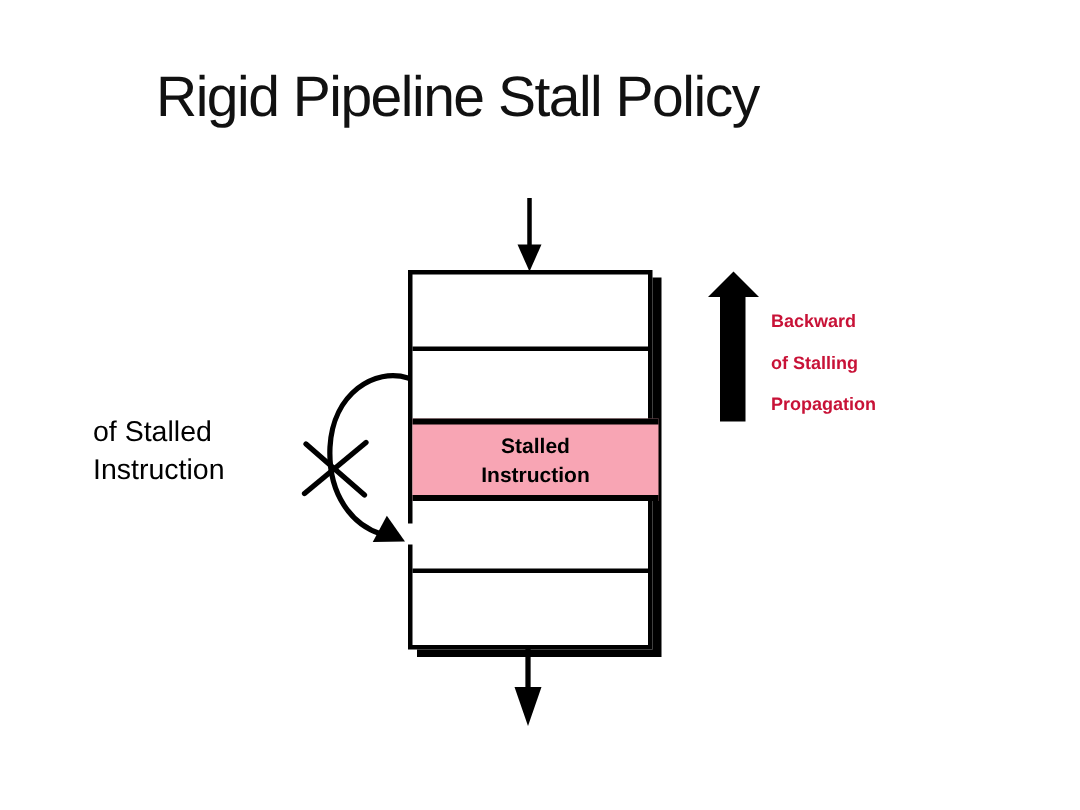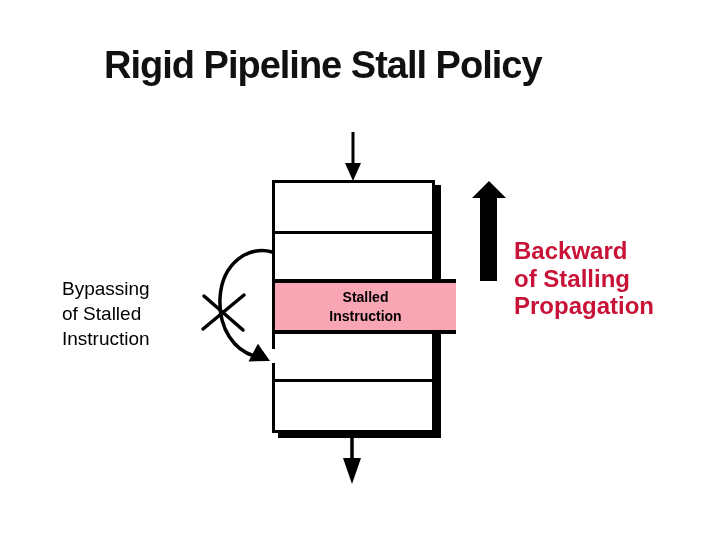--- a/index.html
+++ b/index.html
@@ -9,52 +9,51 @@
     --bg:#FFFFFF;
   }
   *{margin:0;padding:0;box-sizing:border-box;}
   html,body{width:720px;height:540px;background:var(--bg);overflow:hidden;
     font-family:"Liberation Sans", sans-serif;}
   .stage{position:absolute;inset:0;width:720px;height:540px;}
 
   .title{
     position:absolute;left:104px;top:44px;
     font-size:38px;letter-spacing:-1px;color:#111;
-    white-space:nowrap;font-weight:700;
+    white-space:nowrap;font-weight:400;
   }
 
   .left-caption{
     position:absolute;left:62px;top:276px;
     font-size:19px;line-height:25px;color:var(--ink);
   }
 
   .right-caption{
     position:absolute;left:514px;top:201px;
-    font-size:24px;line-height:27.5px;font-weight:700;
+    font-size:12px;line-height:27.5px;font-weight:700;
     color:var(--accent-red);
-    margin-top:36px;
   }
 
   .pipe-shadow{
     position:absolute;left:278px;top:185px;width:163px;height:253px;
     background:var(--ink);
   }
 
   .pipe-box{
     position:absolute;left:272px;top:180px;width:163px;height:253px;
     background:#fff;border:3px solid var(--ink);
   }
   .divider{
     position:absolute;left:0;width:157px;height:3px;background:var(--ink);
   }
   .divider.d1{top:48px;}
   .divider.d2{top:196px;}
 
   .stalled-cell{
-    position:absolute;left:0;top:96px;width:181px;height:55px;
+    position:absolute;left:0;top:96px;width:164px;height:55px;
     background:var(--stall-pink);
     border-top:4px solid var(--ink);border-bottom:4px solid var(--ink);
     display:flex;flex-direction:column;justify-content:center;align-items:center;
     text-align:center;
     font-size:14px;font-weight:700;line-height:19px;color:var(--ink);
   }
 
   .edge-gap{
     position:absolute;left:270px;top:349px;width:6px;height:14px;background:#fff;
   }
@@ -62,21 +61,20 @@
   svg.overlay{position:absolute;left:0;top:0;width:720px;height:540px;}
 </style>
 </head>
 <body>
 
 <div class="stage">
 
   <div class="title">Rigid Pipeline Stall Policy</div>
 
   <div class="left-caption">
-    <div>Bypassing</div>
     <div>of Stalled</div>
     <div>Instruction</div>
   </div>
 
   <div class="right-caption">
     <div>Backward</div>
     <div>of Stalling</div>
     <div>Propagation</div>
   </div>
 

